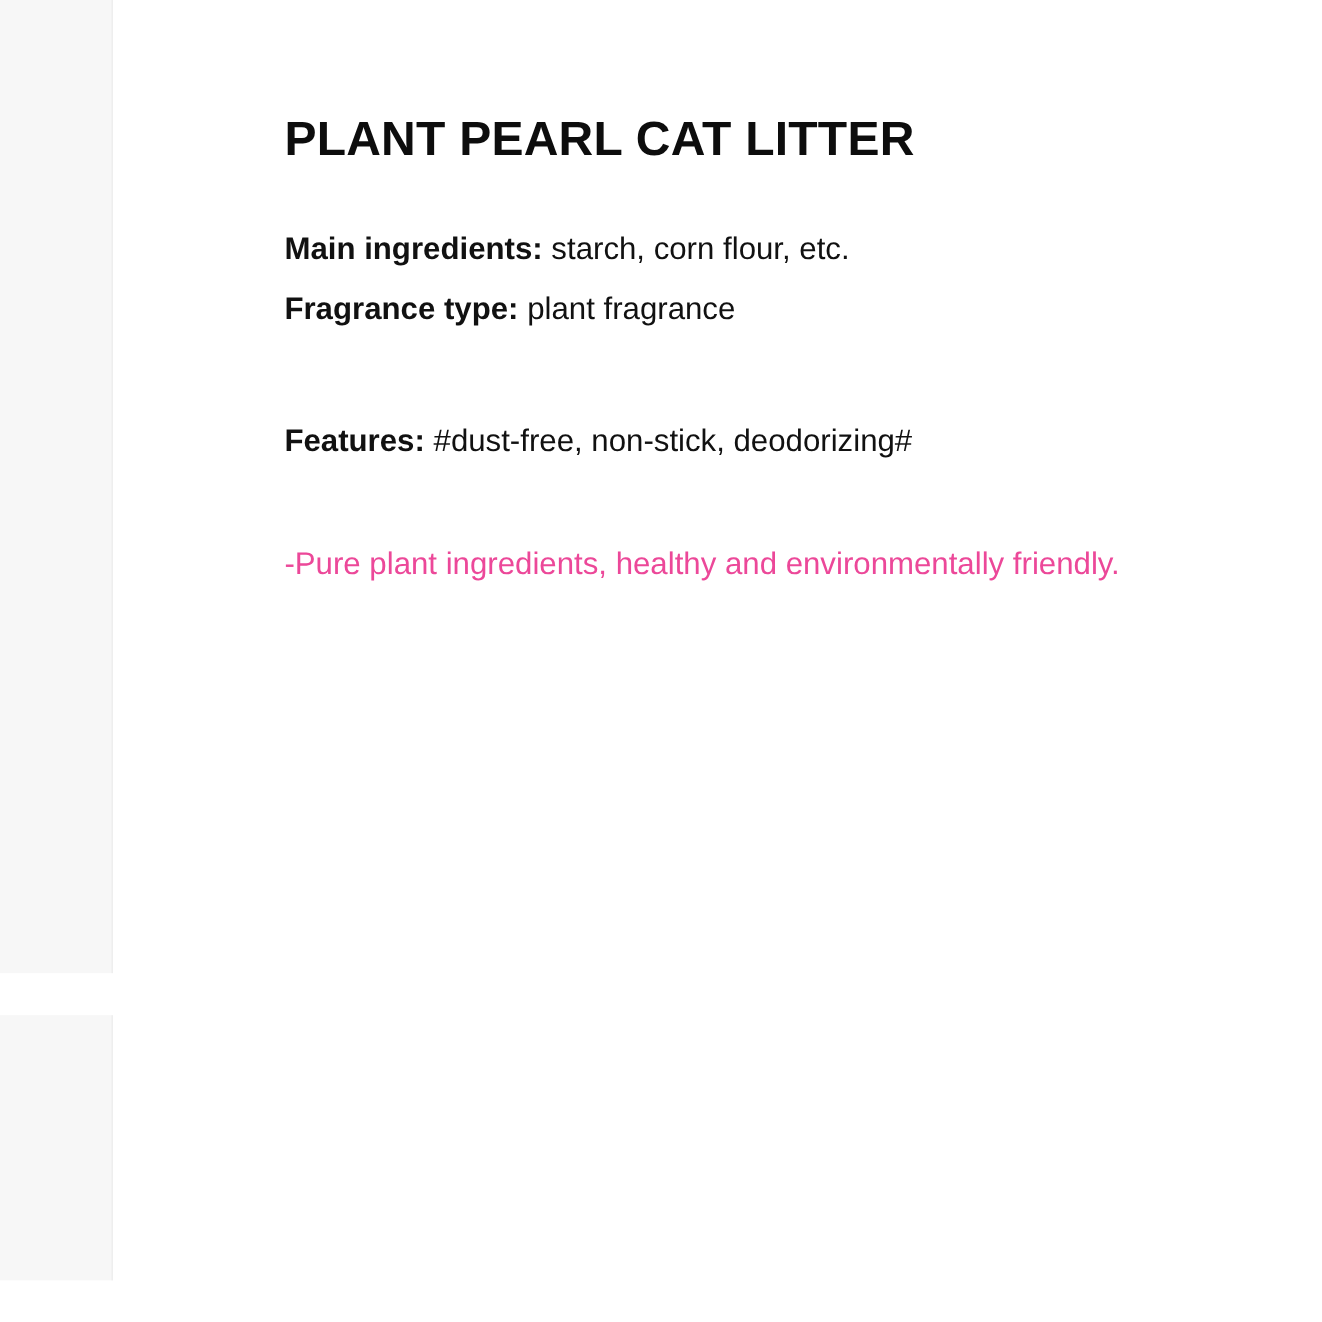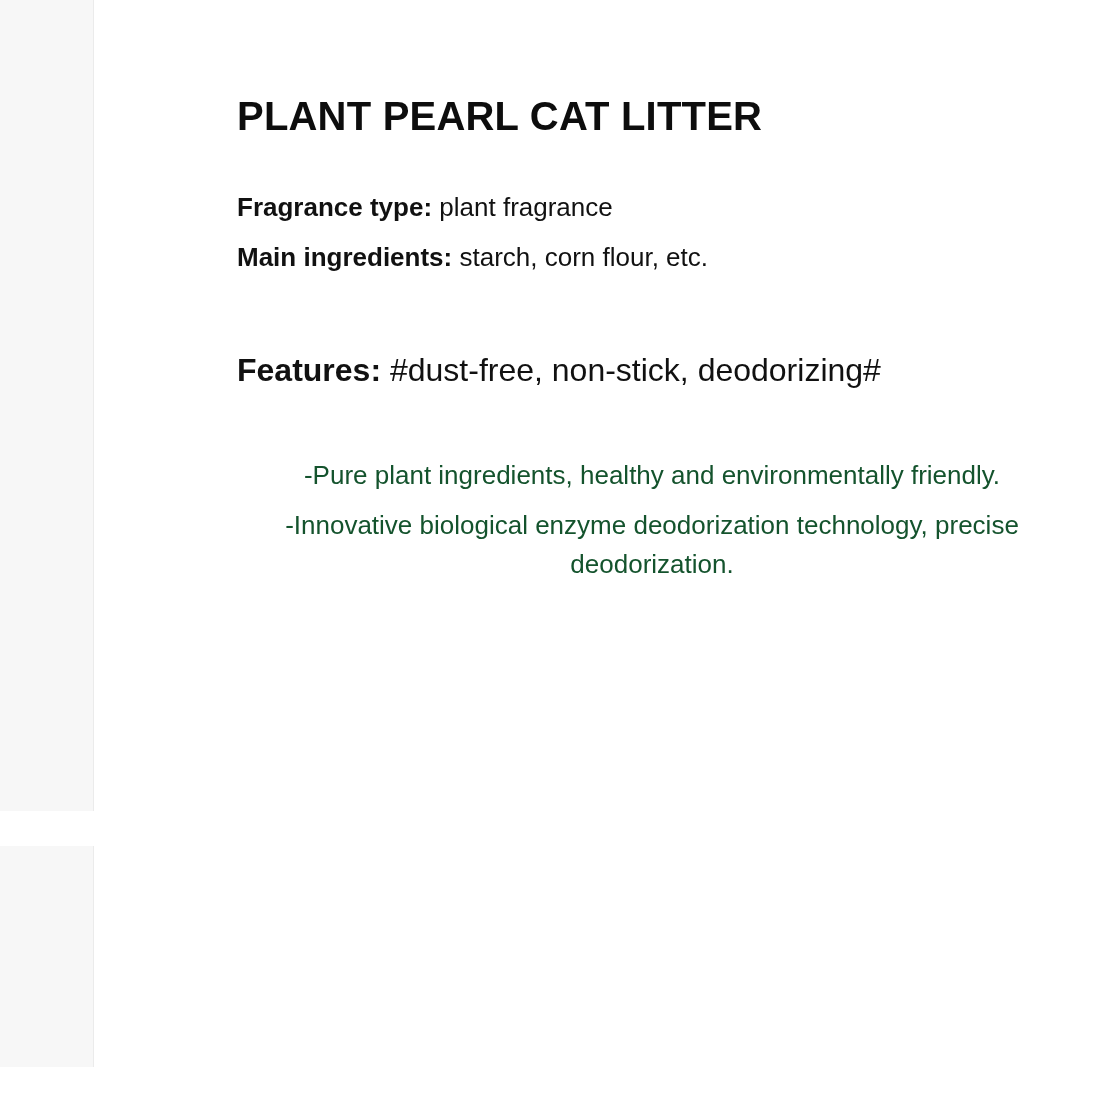--- a/index.html
+++ b/index.html
@@ -72,66 +72,64 @@
   .spec-line .k {
     font-weight: bold;
   }
   .spec-line .v {
     font-weight: normal;
   }
   .gap-lg {
     height: 60px;
   }
   .features-line {
-    font-size: 32px;
+    font-size: 26px;
     line-height: 1.0;
     margin: 0 0 0 0;
     color: #111111;
   }
   .features-line .k { font-weight: bold; }
   .features-line .v { font-weight: normal; }
   .gap-xl {
     height: 70px;
   }
   .para {
     font-size: 26px;
     line-height: 1.52;
     margin: 0 0 10px 0;
-    color: #14532d;
+    color: #ec4899;
     max-width: 830px;
-    text-align: center;
   }
 </style>
 </head>
 <body>
 
 <div class="page">
 
   <div class="gutter"></div>
   <div class="gutter-edge"></div>
   <div class="bottom-band"></div>
 
   <div class="content">
 
     <h1 class="doc-title">PLANT PEARL CAT LITTER</h1>
 
     <p class="spec-line">
-      <span class="k">Fragrance type:</span><span class="v"> plant fragrance</span>
+      <span class="k">Main ingredients:</span><span class="v"> starch, corn flour, etc.</span>
     </p>
 
     <p class="spec-line">
-      <span class="k">Main ingredients:</span><span class="v"> starch, corn flour, etc.</span>
+      <span class="k">Fragrance type:</span><span class="v"> plant fragrance</span>
     </p>
 
 
     <div class="gap-lg"></div>
 
     <p class="features-line">
       <span class="k">Features:</span><span class="v"> #dust-free, non-stick, deodorizing#</span>
     </p>
 
     <div class="gap-xl"></div>
 
     <p class="para">-Pure plant ingredients, healthy and environmentally friendly.</p>
-    <p class="para">-Innovative biological enzyme deodorization technology, precise deodorization.</p>
 
   </div>
 </div>
 
 </body></html>

